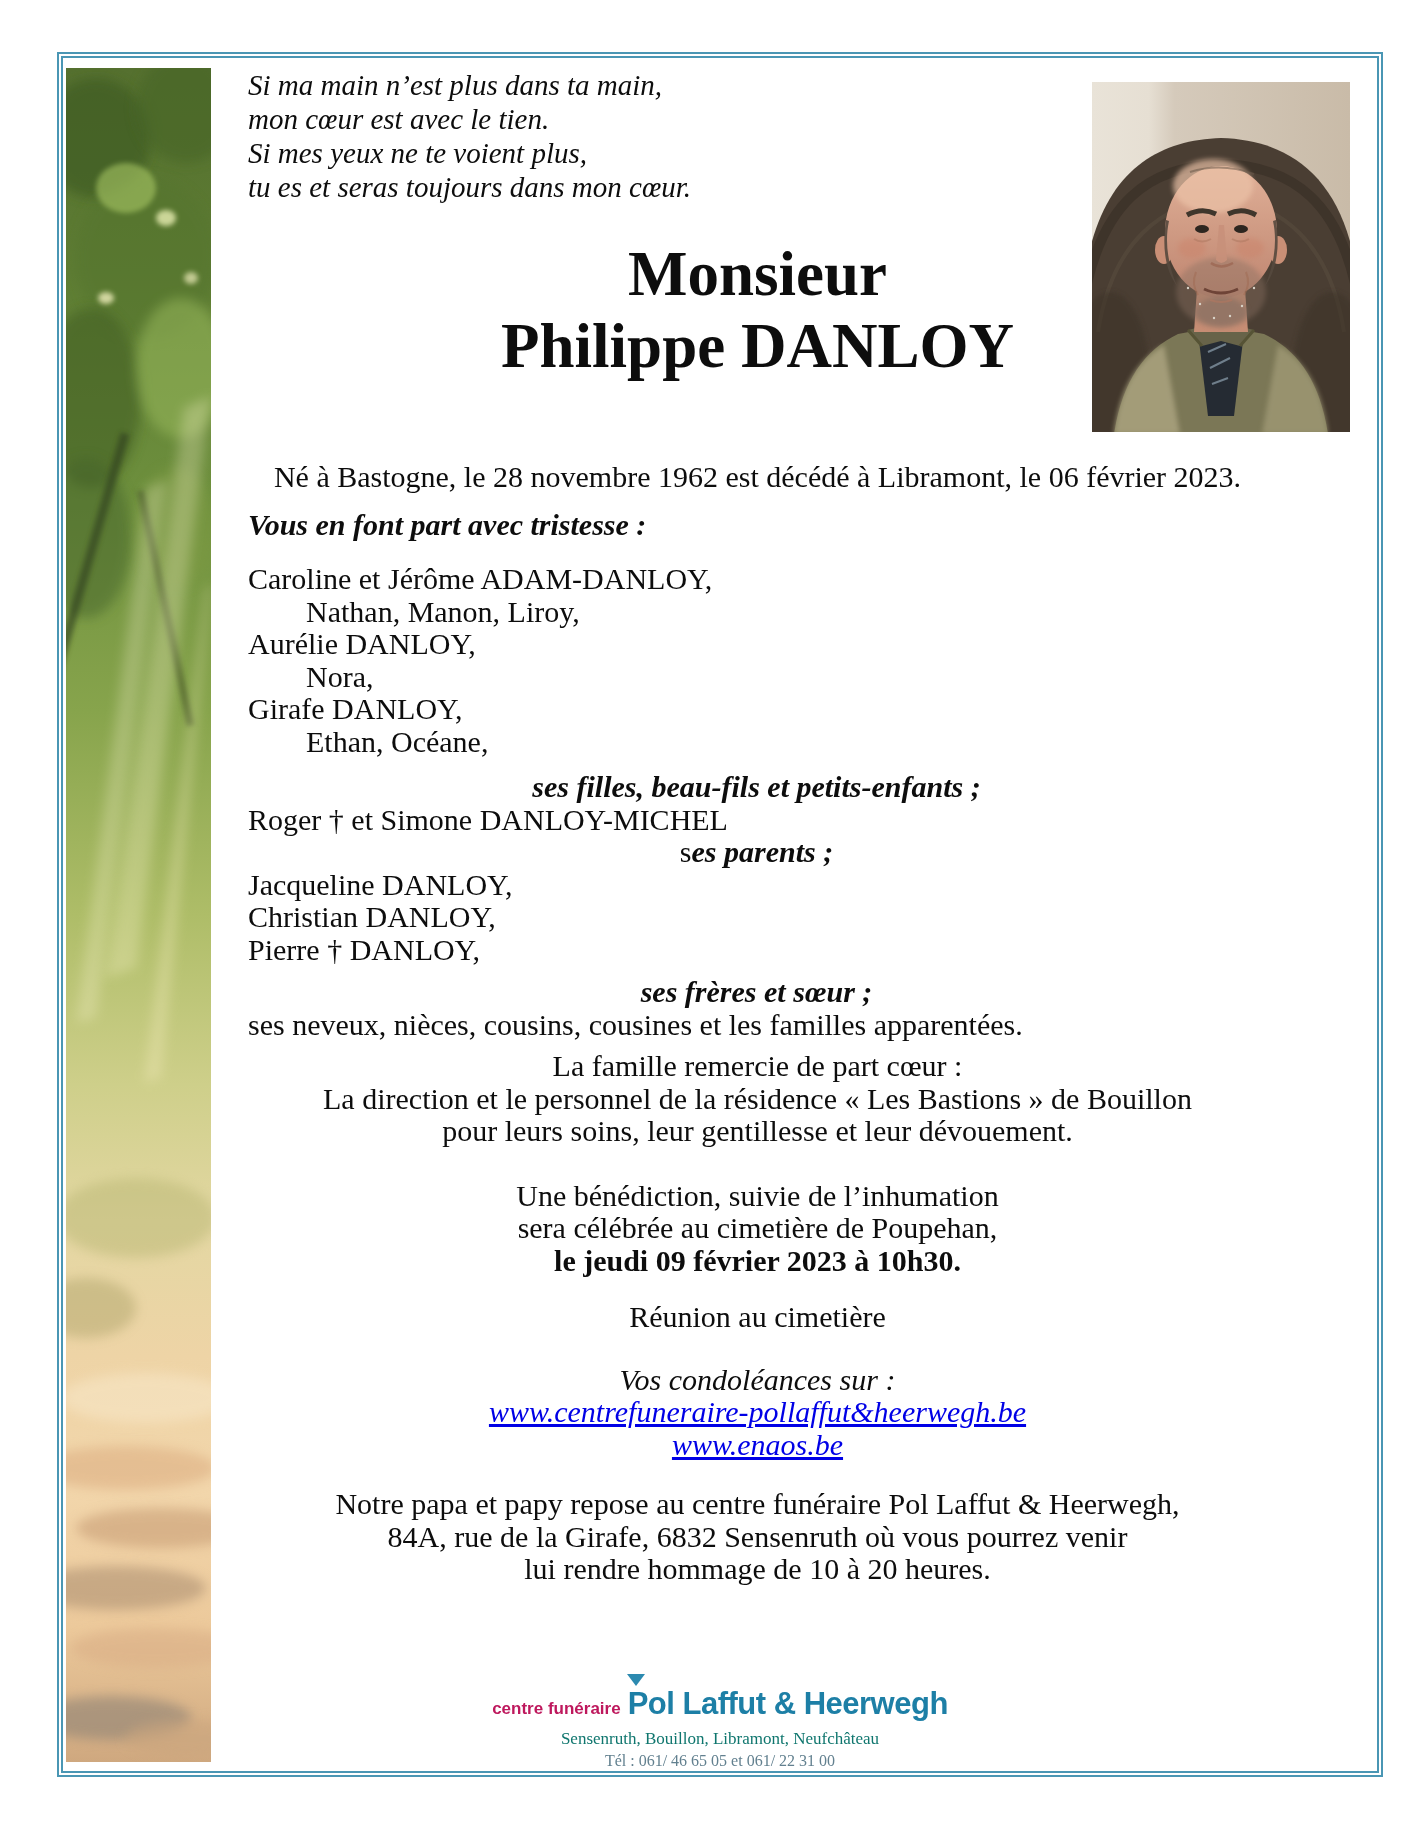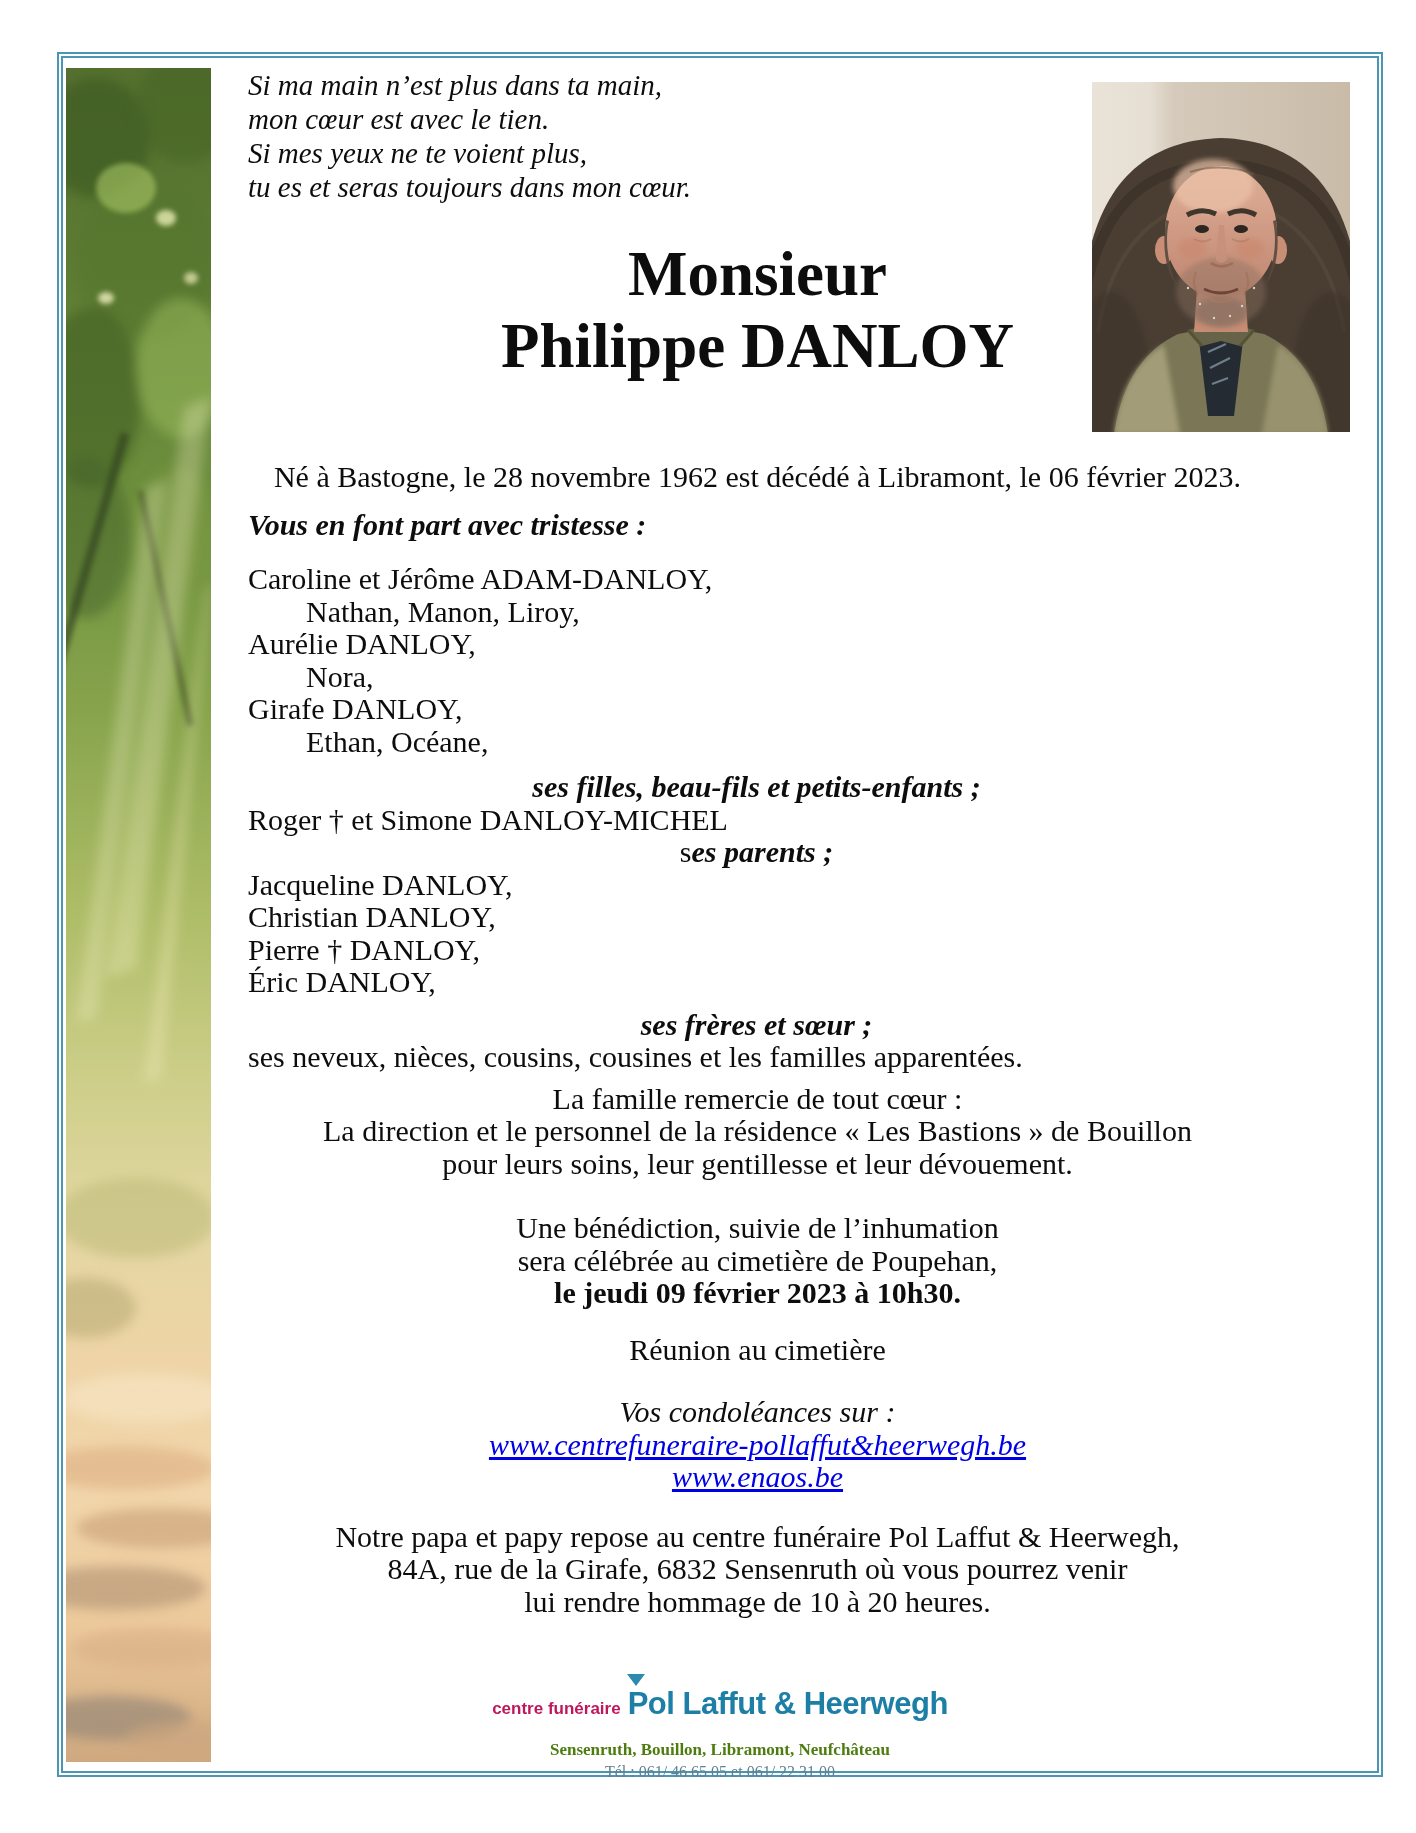--- a/index.html
+++ b/index.html
@@ -29,21 +29,21 @@
   .linkline a{color:#0000e6;font-style:italic;text-decoration:underline;}
   .funeral-logo{position:absolute;left:0;width:100%;top:1628px;text-align:center;
                 font-family:"Liberation Sans",sans-serif;}
   .logo-row{display:inline-block;white-space:nowrap;}
   .lp{font-size:17px;font-weight:bold;color:#be185d;vertical-align:baseline;margin-right:7px;}
   .ln-wrap{position:relative;display:inline-block;}
   .tri{position:absolute;left:-1px;top:-12px;width:0;height:0;
        border-left:9px solid transparent;border-right:9px solid transparent;
        border-top:12px solid #2c8ab0;}
   .lname{font-size:31px;font-weight:bold;color:#1d7fa6;letter-spacing:-0.5px;}
-  .locations{margin-top:18px;font-family:"Liberation Serif",serif;font-size:17px;color:#4d7c0f;font-weight:bold;}
+  .locations{margin-top:7px;font-family:"Liberation Serif",serif;font-size:17px;color:#0f766e;}
   .phone{margin-top:3px;font-family:"Liberation Serif",serif;font-size:16px;color:#62808f;}
 </style>
 </head>
 <body>
 
 <div class="page">
   <div class="frame">
 
     <svg class="strip" viewBox="0 0 145 1694" preserveAspectRatio="none">
       <defs>
@@ -177,27 +177,26 @@
         <div class="ln">Aurélie DANLOY,</div>
         <div class="ln indent">Nora,</div>
         <div class="ln">Girafe DANLOY,</div>
         <div class="ln indent">Ethan, Océane,</div>
         <div class="ln rlabel mt13">ses filles, beau-fils et petits-enfants ;</div>
         <div class="ln">Roger † et Simone DANLOY-MICHEL</div>
         <div class="ln rlabel"><span class="up">s</span><span>es parents ;</span></div>
         <div class="ln">Jacqueline DANLOY,</div>
         <div class="ln">Christian DANLOY,</div>
         <div class="ln">Pierre † DANLOY,</div>
-        <div class="ln">Éric DANLOY,</div>
         <div class="ln rlabel mt10">ses frères et sœur ;</div>
         <div class="ln">ses neveux, nièces, cousins, cousines et les familles apparentées.</div>
       </div>
 
       <div class="cblock thanks">
-        <div>La famille remercie de tout cœur :</div>
+        <div>La famille remercie de part cœur :</div>
         <div>La direction et le personnel de la résidence « Les Bastions » de Bouillon</div>
         <div>pour leurs soins, leur gentillesse et leur dévouement.</div>
       </div>
 
       <div class="cblock ceremony">
         <div>Une bénédiction, suivie de l’inhumation</div>
         <div>sera célébrée au cimetière de Poupehan,</div>
         <div class="bold">le jeudi 09 février 2023 à 10h30.</div>
       </div>
 

